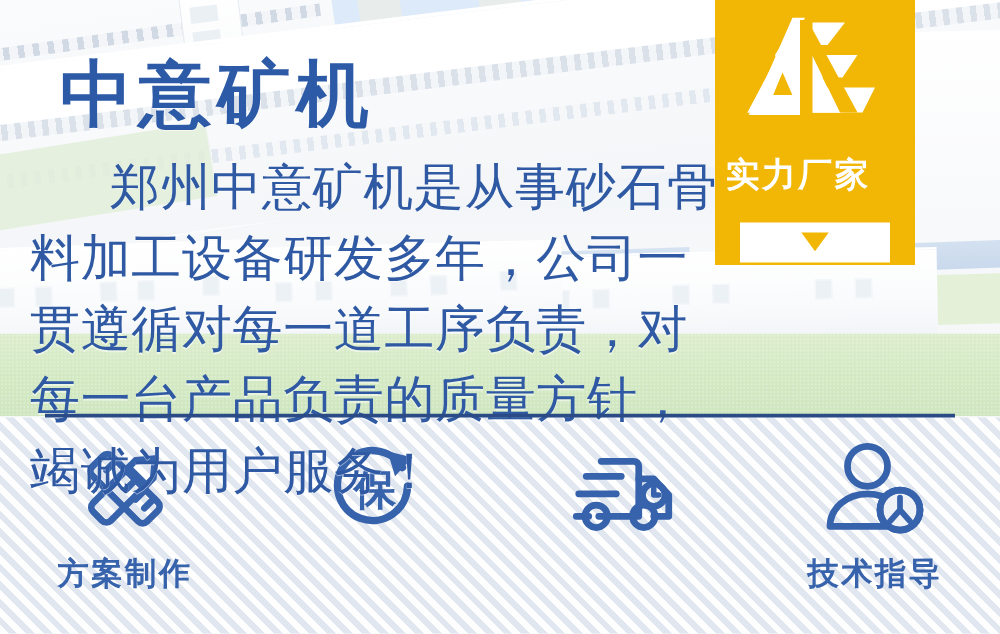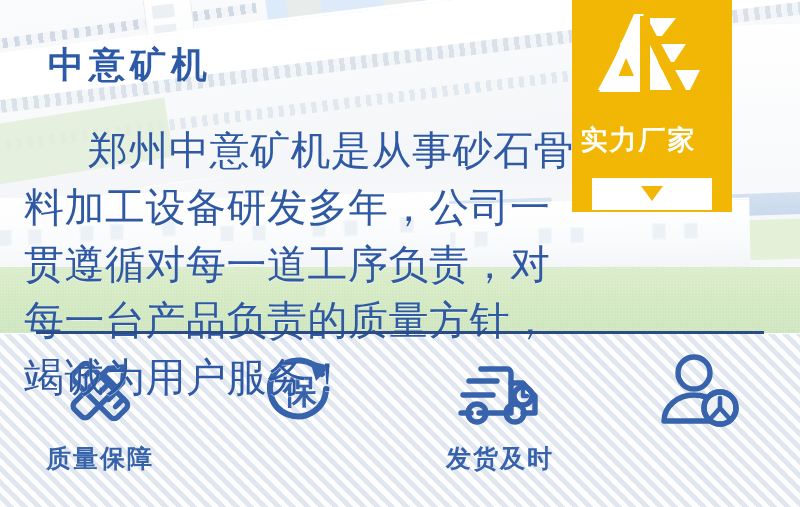--- a/index.html
+++ b/index.html
@@ -83,21 +83,21 @@
   .bldgR{ position:absolute; right:-10px; top:26px; width:180px; height:210px;
          background:linear-gradient(180deg,#ffffff,#eef1f5); transform:rotate(-1.5deg); }
   .bldgR .gw{ position:absolute; width:20px; height:24px; background:#dce5f0; border:1px solid #f2f5f8; }
 
   
   .wash{ position:absolute; inset:0; background:rgba(255,255,255,.42); }
 
   
   .title{
     position:absolute; left:48px; top:47px; z-index:6;
-    font-size:36px; line-height:1; font-weight:bold; color:#2c5aa6;
+    font-size:58px; line-height:1; font-weight:bold; color:#2c5aa6;
     letter-spacing:5px; text-shadow:0 1px 0 rgba(255,255,255,.55);
   }
   .body-copy{
     position:absolute; left:24px; top:122px; width:560px; z-index:6;
     font-size:40px; line-height:1.42; color:#2f5aa3; font-weight:500;
     letter-spacing:.5px; text-indent:64px;
     text-shadow:0 1px 0 rgba(255,255,255,.5);
   }
 
   
@@ -245,21 +245,21 @@
             <g transform="rotate(45 40 40)">
               <path d="M40 6 L50 18 L50 66 A5 5 0 0 1 45 71 L35 71 A5 5 0 0 1 30 66 L30 18 Z"></path>
               <path d="M30 26 L50 26"></path>
             </g>
             <g transform="rotate(-45 40 40)">
               <rect x="29" y="9" width="22" height="62" rx="5"></rect>
               <path d="M40 19 L51 19 M40 30 L51 30 M40 41 L51 41 M40 52 L51 52 M40 62 L51 62"></path>
             </g>
           </svg>
         </div>
-        <div class="feat-label">质量保障</div>
+        <div class="feat-label">方案制作</div>
       </div>
 
       <div class="feat">
         <div class="feat-icon">
           <svg width="80" height="80" viewBox="0 0 80 80" fill="none" stroke="#3763ac" stroke-width="6" stroke-linecap="round">
             <path d="M62 23 A28 28 0 1 0 66 38"></path>
             <polygon points="50,10 70,15 56,30" fill="#3763ac" stroke="none"></polygon>
             <text x="40" y="52" font-family="'Liberation Sans',sans-serif" font-size="34" font-weight="bold" fill="#3763ac" stroke="none" text-anchor="middle">保</text>
           </svg>
         </div>
@@ -272,31 +272,31 @@
             <path d="M54 32 H66 L78 45 V62 H66"></path>
             <path d="M4 62 H14"></path>
             <path d="M12 30 H40"></path>
             <path d="M6 44 H36"></path>
             <circle cx="20" cy="62" r="9" fill="none"></circle>
             <circle cx="58" cy="62" r="9" fill="none"></circle>
             <circle cx="66" cy="45" r="9" fill="none"></circle>
             <path d="M66 40 V45 H70" stroke-width="4.4"></path>
           </svg>
         </div>
-        <div class="feat-label">发货及时</div>
       </div>
 
       <div class="feat">
         <div class="feat-icon">
           <svg width="84" height="80" viewBox="0 0 84 80" fill="none" stroke="#3763ac" stroke-width="5.4" stroke-linecap="round" stroke-linejoin="round">
             <circle cx="36" cy="22" r="16"></circle>
             <path d="M6 70 A30 26 0 0 1 66 70 Z"></path>
             <circle cx="62" cy="57" r="16" fill="#eef1f6"></circle>
             <circle cx="62" cy="57" r="16"></circle>
             <path d="M62 47 V57 M62 57 L54 66 M62 57 L70 66" stroke-width="4.6"></path>
           </svg>
         </div>
+        <div class="feat-label">技术指导</div>
       </div>
 
     </div>
   </div>
 
 </div>
 
 </body></html>

